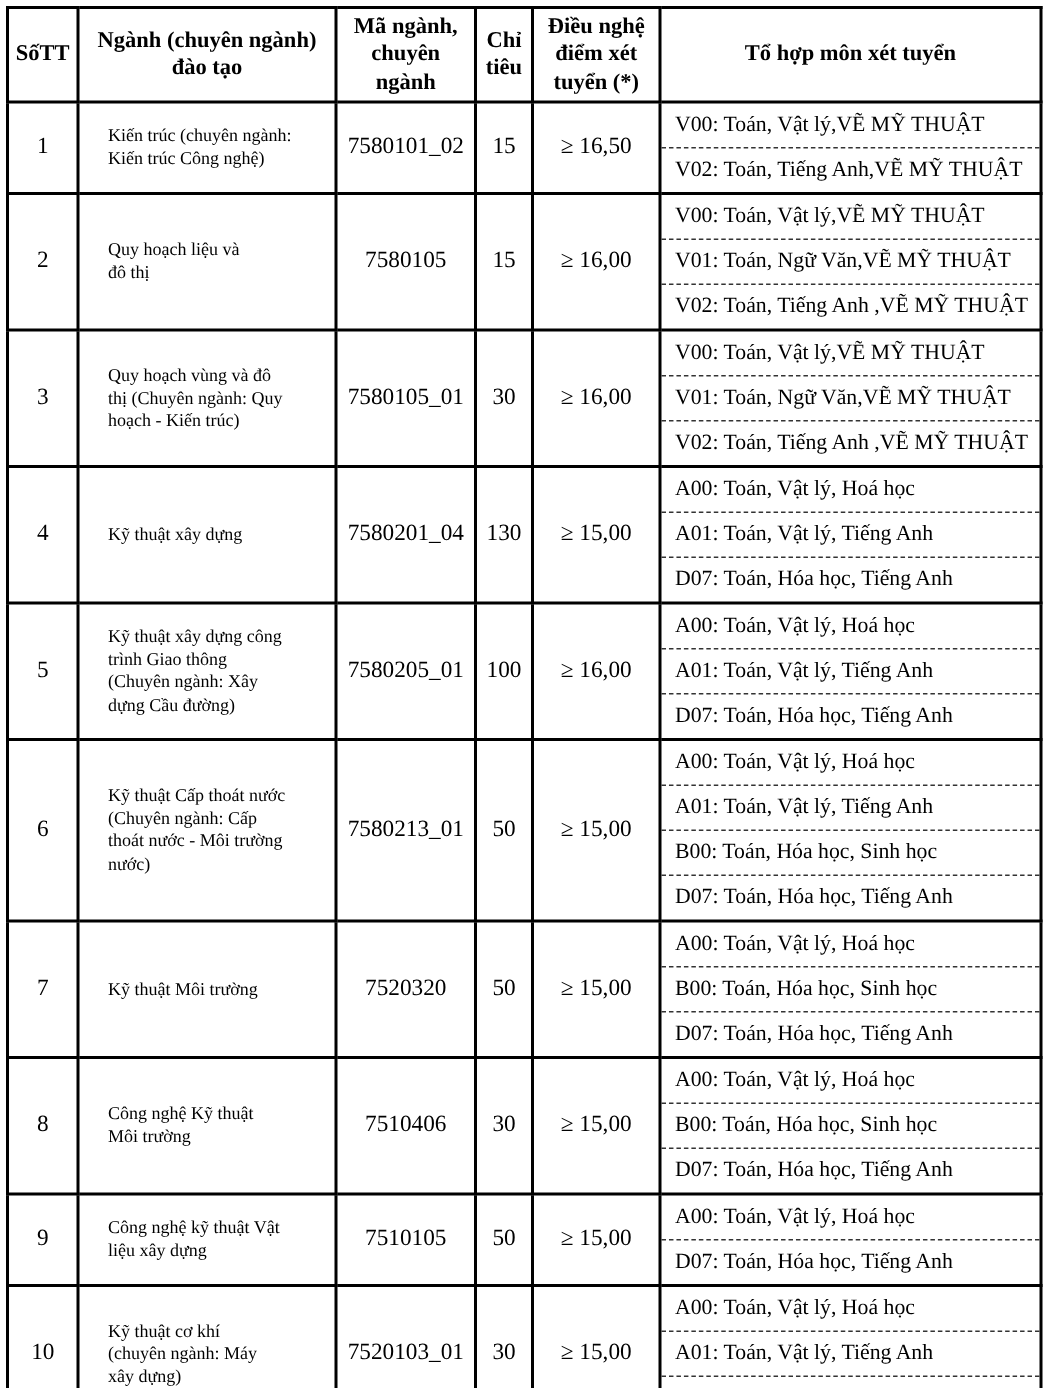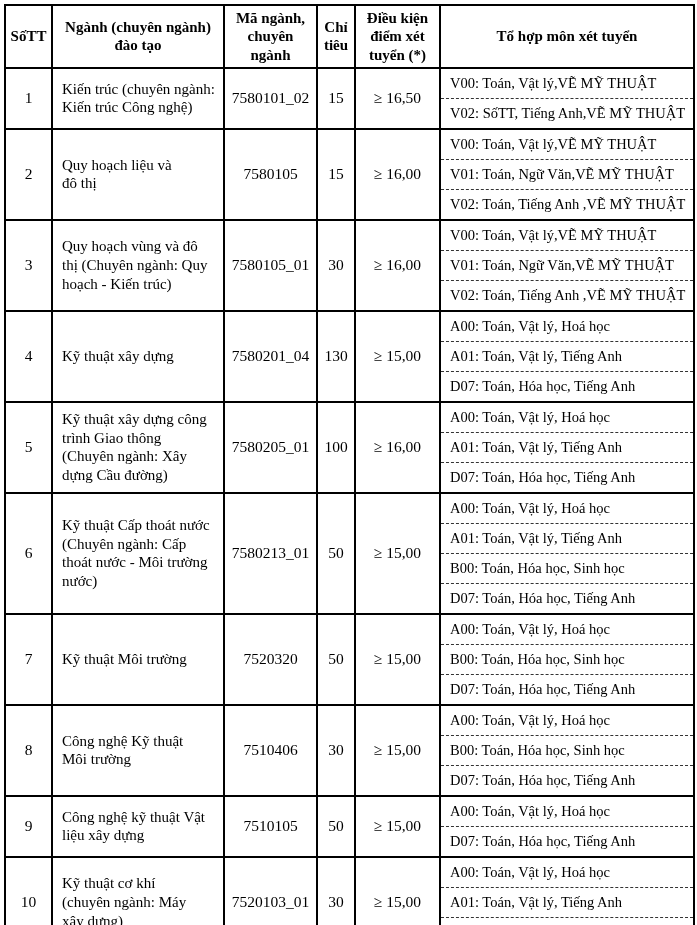--- a/index.html
+++ b/index.html
@@ -37,23 +37,23 @@
   }
   td.c-stt, td.c-ma, td.c-ct, td.c-dk {
     text-align: center;
     vertical-align: middle;
     font-size: 15.5px;
     padding: 2px;
   }
   td.c-nganh {
     vertical-align: middle;
     white-space: pre-line;
-    font-size: 15px;
+    font-size: 12px;
     line-height: 1.26;
-    padding: 4px 2px 4px 9px;
+    padding: 4px 2px 4px 19px;
   }
   td.c-tohop {
     padding: 0;
     vertical-align: middle;
   }
   .combo-list {
     display: flex;
     flex-direction: column;
     width: 100%;
   }
@@ -86,42 +86,42 @@
     <thead>
       <tr>
         <th>SốTT</th>
         <th>Ngành (chuyên ngành)
 đào tạo</th>
         <th>Mã ngành,
 chuyên
 ngành</th>
         <th>Chỉ
 tiêu</th>
-        <th>Điều kiện
+        <th>Điều nghệ
 điểm xét
 tuyển (*)</th>
         <th>Tổ hợp môn xét tuyển</th>
       </tr>
     </thead>
     <tbody id="rows-body">
         <tr>
           <td class="c-stt">1</td>
           <td class="c-nganh">Kiến trúc (chuyên ngành:
 Kiến trúc Công nghệ)</td>
           <td class="c-ma">7580101_02</td>
           <td class="c-ct">15</td>
           <td class="c-dk">≥ 16,50</td>
           <td class="c-tohop">
             <div class="combo-list">
               <div class="combo">
                 <span>V00: Toán, Vật lý, </span>
                 <b>VẼ MỸ THUẬT</b>
               </div>
               <div class="combo">
-                <span>V02: SốTT, Tiếng Anh, </span>
+                <span>V02: Toán, Tiếng Anh, </span>
                 <b>VẼ MỸ THUẬT</b>
               </div>
             </div>
           </td>
         </tr>
         <tr>
           <td class="c-stt">2</td>
           <td class="c-nganh">Quy hoạch liệu và
 đô thị</td>
           <td class="c-ma">7580105</td>

